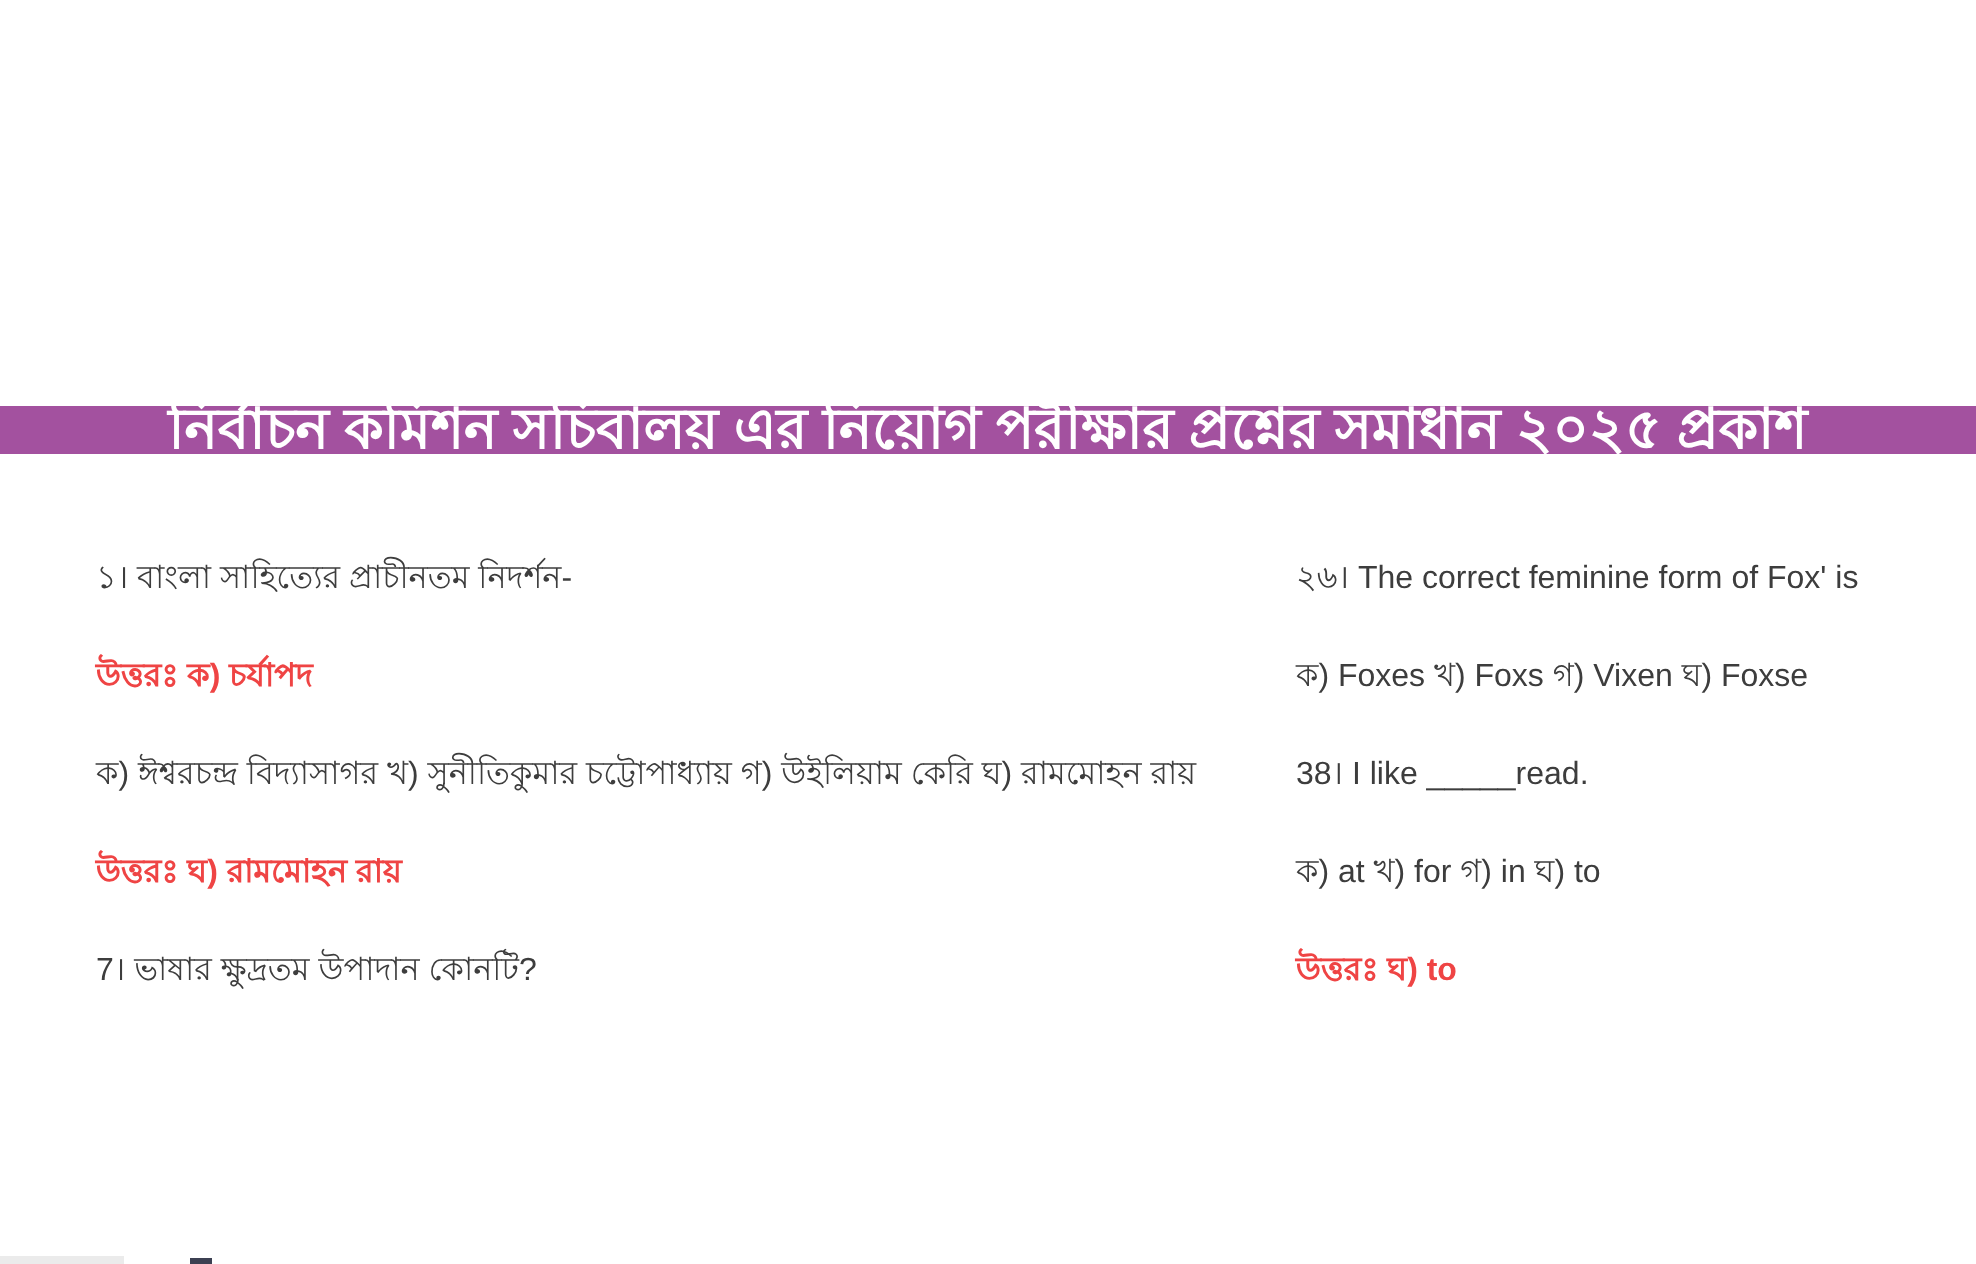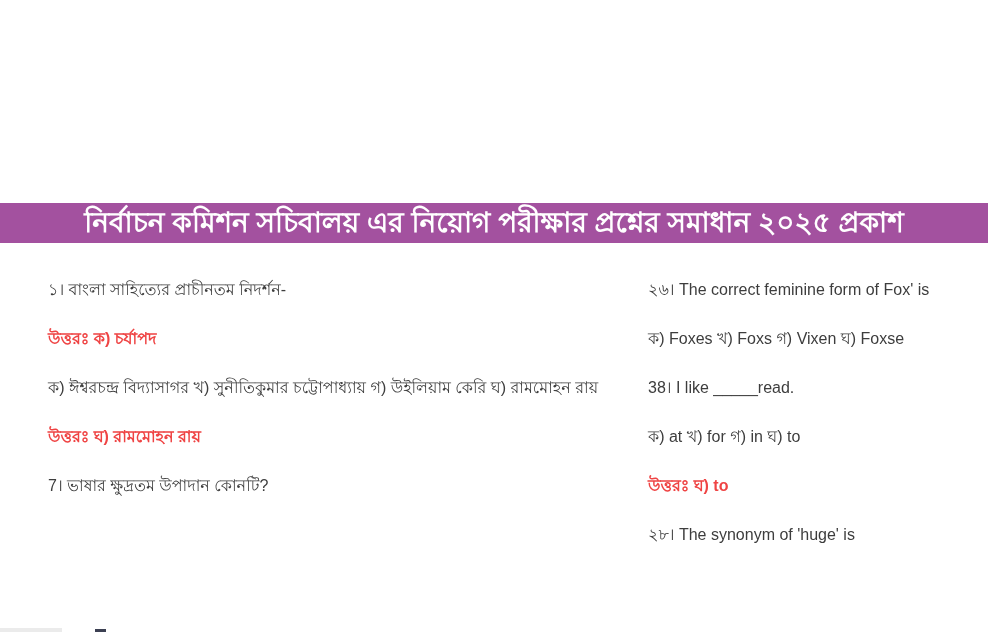--- a/index.html
+++ b/index.html
@@ -8,21 +8,21 @@
     background: #ffffff;
     overflow: hidden;
   }
   body {
     position: relative;
     font-family: "Liberation Sans", "DejaVu Sans", sans-serif;
   }
   .banner {
     position: absolute;
     top: 203px; left: 0;
-    width: 988px; height: 40px;
+    width: 988px; height: 24px;
     background: #a3519f;
     display: flex;
     align-items: center;
     justify-content: center;
   }
   .banner-title {
     color: #ffffff;
     font-size: 28px;
     font-weight: 700;
     line-height: 40px;
@@ -78,19 +78,18 @@
     <p class="item answer">উত্তরঃ ঘ) রামমোহন রায়</p>
     <p class="item question">7। ভাষার ক্ষুদ্রতম উপাদান কোনটি?</p>
   </div>
 
   <div class="col col-right">
     <p class="item question">২৬। The correct feminine form of Fox' is</p>
     <p class="item options">ক) Foxes খ) Foxs গ) Vixen ঘ) Foxse</p>
     <p class="item question">38। I like _____read.</p>
     <p class="item options">ক) at খ) for গ) in ঘ) to</p>
     <p class="item answer">উত্তরঃ ঘ) to</p>
-    <p class="item question">২৮। The synonym of 'huge' is</p>
   </div>
 
 </div>
 
 <div class="bottom-gray-bar"></div>
 <div class="bottom-dark-mark"></div>
 
 </body></html>

